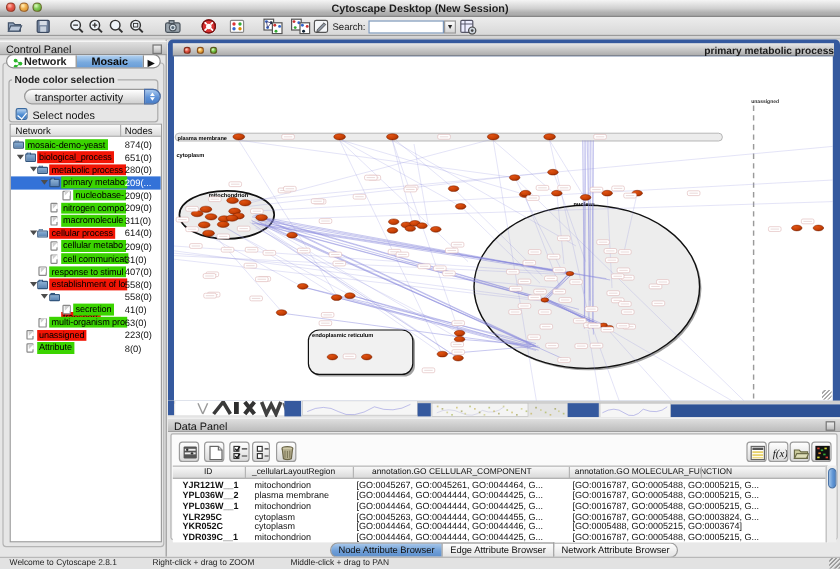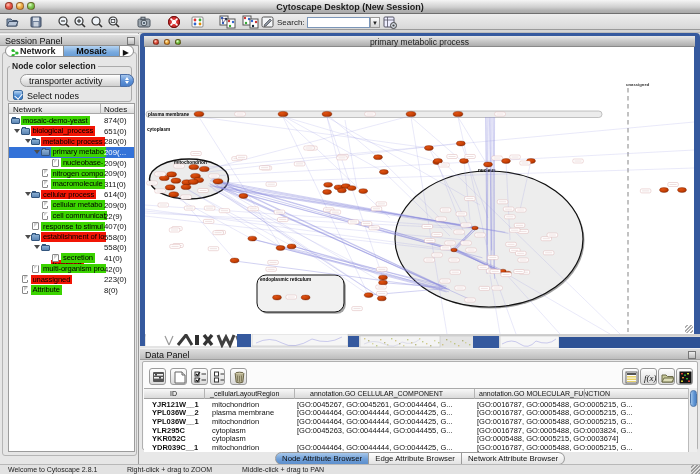--- a/index.html
+++ b/index.html
@@ -51,21 +51,21 @@
 .tdoc:before{content:"";position:absolute;right:-0.5px;top:-0.5px;border:2px solid;border-color:#cfcfcf #fff #fff #cfcfcf}
 .tl{position:absolute;height:9.4px;line-height:9.6px;padding:0 2px;color:#000;white-space:nowrap;font-size:7.6px;letter-spacing:-.1px}
 .hg{background:#3bd400}
 .hr{background:#f21505}
 .tc{position:absolute;left:95px;color:#111;font-size:7.8px}
 .tc.w{color:#fff}
 
 #desk{position:absolute;left:140px;top:33px;width:560px;height:315px;background:#d8d8d8}
 #ifr{position:absolute;left:0;top:0;width:560px;height:301px;background:#35599e;border-radius:4px 4px 0 0}
 #ititle{position:absolute;left:4px;top:3px;width:551px;height:11px;background:linear-gradient(#e8e8e8,#c9c9c9 50%,#adadad);border-bottom:1px solid #8a8a8a}
-#ititle .t{position:absolute;width:100%;text-align:center;top:0.5px;font-size:8.5px;font-weight:normal;color:#1a1a1a}
+#ititle .t{position:absolute;width:100%;text-align:right;top:0.5px;font-size:8.5px;font-weight:bold;color:#1a1a1a}
 .il1,.il2,.il3{position:absolute;top:3px;width:5.5px;height:5.5px;border-radius:50%;border:.5px solid rgba(80,30,10,.6)}
 .il1{left:9px;background:radial-gradient(circle at 35% 30%,#ffd0c0 5%,#e04a3a 50%,#b03025)}
 .il2{left:20px;background:radial-gradient(circle at 35% 30%,#ffeec0 5%,#eda93c 50%,#c7831f)}
 .il3{left:31px;background:radial-gradient(circle at 35% 30%,#e0ffc0 5%,#6cbb3c 50%,#47941f)}
 #canvas{position:absolute;left:5px;top:14px;width:549px;height:287px;background:#fff}
 #grip1{position:absolute;right:1px;bottom:1px;width:8px;height:8px;background:repeating-linear-gradient(135deg,#fff,#fff 1px,#aaa 1.5px,#aaa 2.5px)}
 
 #sliv{position:absolute;left:0px;top:301px;width:560px;height:14px;background:#e2e2e2;overflow:hidden}
 
 #dp{position:absolute;left:140px;top:348px;width:560px;height:116px;background:#e8e8e8}
@@ -186,21 +186,21 @@
   </div>
   <div id="tbar">
       <i class="tl1"></i>
       <i class="tl2"></i>
       <i class="tl3"></i>
       <div class="t">Cytoscape Desktop (New Session)</div>
     </div>
   <div id="strip"></div>
   <div id="cp">
     <div id="cph">
-        <span>Session Panel</span>
+        <span>Control Panel</span>
         <i id="cpfloat"></i>
       </div>
     <div id="cpbox"></div>
     <div id="tabwrap">
       <svg width="10" height="10" style="position:absolute;left:4px;top:1.5px">
           <circle cx="3" cy="2.5" r="1.6" fill="#2db52d"></circle>
           <circle cx="7" cy="5" r="1.6" fill="#2db52d"></circle>
           <circle cx="3" cy="7.5" r="1.6" fill="#2db52d"></circle>
           <path d="M3 2.5L7 5L3 7.5" stroke="#2db52d" stroke-width=".8" fill="none"></path>
         </svg>
@@ -261,42 +261,42 @@
             <div class="tfold" style="left:22.0px;top:77.8px">
               <i></i>
             </div>
             <div class="tl hr" style="left:32.0px;top:75.8px">cellular process</div>
             <div class="tc" style="top:76.3px">614(0)</div>
 <div class="tdoc" style="left:32.5px;top:87.2px"></div>
             <div class="tl hg" style="left:41.5px;top:86.4px">cellular metabo</div>
             <div class="tc" style="top:86.9px">209(0)</div>
 <div class="tdoc" style="left:32.5px;top:97.8px"></div>
             <div class="tl hg" style="left:41.5px;top:97.0px">cell communicat</div>
-            <div class="tc" style="top:97.5px">22(9)</div>
+            <div class="tc" style="top:97.5px">31(0)</div>
 <div class="tdoc" style="left:23.0px;top:108.4px"></div>
             <div class="tl hg" style="left:32.0px;top:107.6px">response to stimul</div>
             <div class="tc" style="top:108.1px">407(0)</div>
 <div class="tarr" style="left:15.5px;top:120.8px"></div>
             <div class="tfold" style="left:22.0px;top:120.2px">
               <i></i>
             </div>
             <div class="tl hr" style="left:32.0px;top:118.2px">establishment of lo</div>
             <div class="tc" style="top:118.7px">558(0)</div>
 <div class="tarr" style="left:25.0px;top:131.4px"></div>
             <div class="tfold" style="left:31.5px;top:130.8px">
               <i></i>
             </div>
             <div class="tl hr" style="left:41.5px;top:146px">transport</div>
             <div class="tc" style="top:129.3px">558(0)</div>
 <div class="tdoc" style="left:43.0px;top:140.2px"></div>
             <div class="tl hg" style="left:52.0px;top:139.4px">secretion</div>
             <div class="tc" style="top:139.9px">41(0)</div>
 <div class="tdoc" style="left:23.0px;top:150.8px"></div>
             <div class="tl hg" style="left:32.0px;top:150.0px">multi-organism pro</div>
-            <div class="tc" style="top:150.5px">42(0)</div>
+            <div class="tc" style="top:150.5px">63(0)</div>
 <div class="tdoc" style="left:12.5px;top:161.4px"></div>
             <div class="tl hr" style="left:21.5px;top:160.6px">unassigned</div>
             <div class="tc" style="top:161.1px">223(0)</div>
 <div class="tdoc" style="left:12.5px;top:172.0px"></div>
             <div class="tl hg" style="left:21.5px;top:171.2px">Attribute</div>
             <div class="tc" style="top:171.7px">8(0)</div>
       </div>
         </div>
     </div>
   </div>
@@ -664,20 +664,21 @@
             </div>
 <div class="dr" style="top:26.1px">
               <span class="c1">YLR295C</span>
               <span class="c2">cytoplasm</span>
               <span class="c3">[GO:0045263, GO:0044444, GO:0044455, G...</span>
               <span class="c4">[GO:0016787, GO:0005488, GO:0003824, G...</span>
             </div>
 <div class="dr" style="top:34.8px">
               <span class="c1">YKR052C</span>
               <span class="c2">cytoplasm</span>
+              <span class="c3">[GO:0044464, GO:0044444, GO:0044446, G...</span>
               <span class="c4">[GO:0005488, GO:0005215, GO:0003674]</span>
             </div>
 <div class="dr" style="top:43.5px">
               <span class="c1">YDR039C__1</span>
               <span class="c2">mitochondrion</span>
               <span class="c3">[GO:0044464, GO:0044444, GO:0044425, G...</span>
               <span class="c4">[GO:0016787, GO:0005488, GO:0005215, G...</span>
             </div>
         </div>
       </div>

